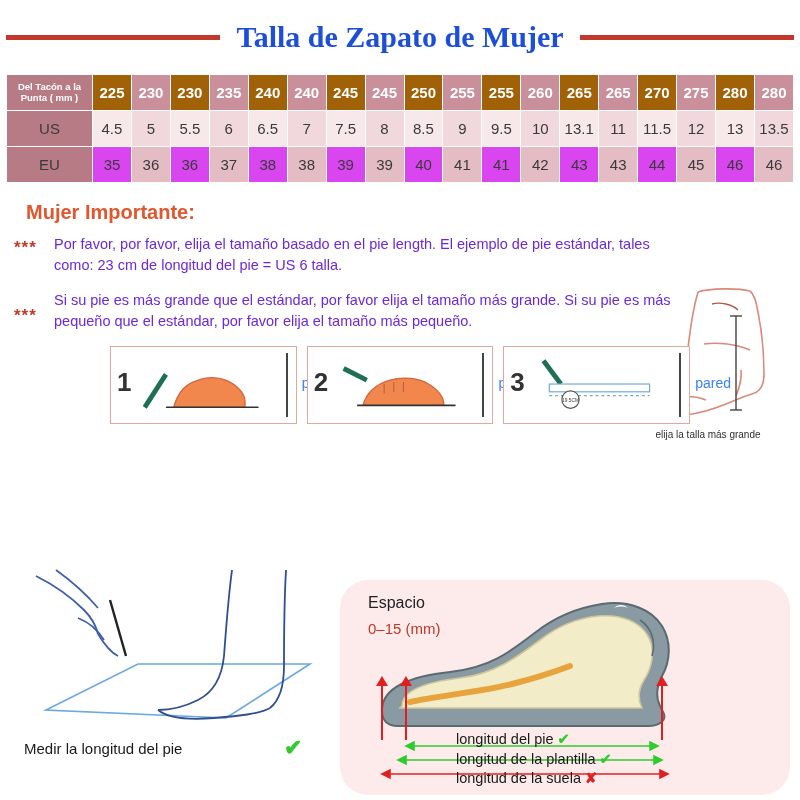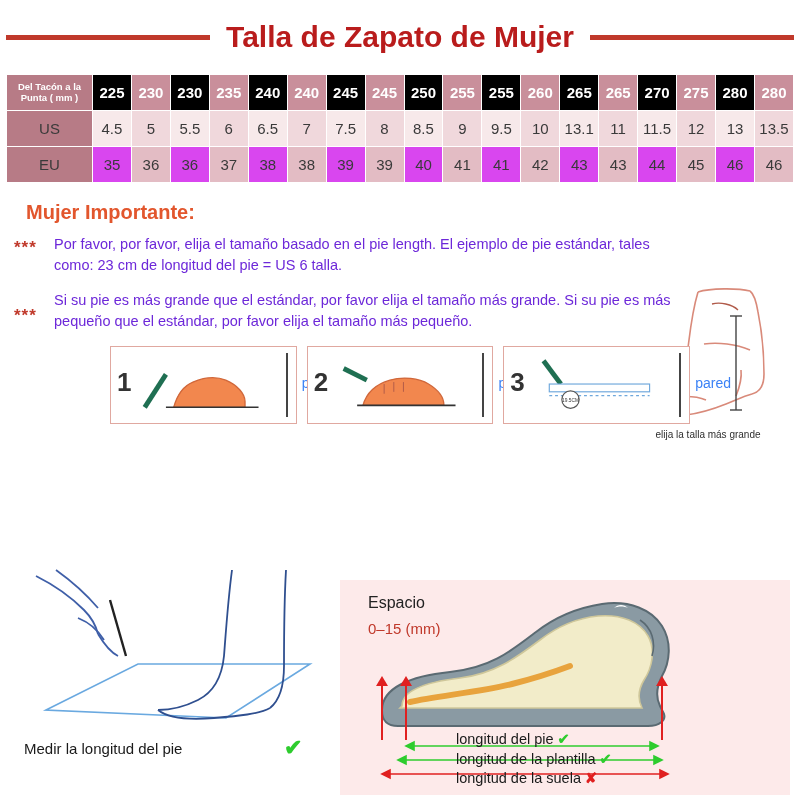--- a/index.html
+++ b/index.html
@@ -12,25 +12,26 @@
   }
   .page { position: relative; width: 800px; height: 800px; background: #fff; }
 
   
   .title-wrap {
     display: flex; align-items: center; justify-content: center;
     height: 74px; padding: 0 6px;
   }
   .title-rule { flex: 1 1 auto; height: 5px; background: #c0392b; }
   .title-text {
-    color: #b91c1c;
+    color: #1d4ed8;
     font-size: 30px;
     font-weight: bold;
     padding: 0 16px;
     white-space: nowrap;
+    font-family: Liberation Serif, serif;
   }
 
   
   .table-wrap { padding: 0 6px; }
   table.size-table {
     width: 100%;
     border-collapse: collapse;
     table-layout: fixed;
   }
   table.size-table td, table.size-table th {
@@ -50,21 +51,21 @@
     font-weight: normal;
   }
   .rowlabel.small {
     font-size: 9.5px;
     line-height: 1.15;
     font-weight: bold;
     color: #ffffff;
     padding: 1px 2px;
   }
   
-  tr.r-head td.cell { background: #000000; color: #ffffff; font-weight: bold; font-size: 15px; }
+  tr.r-head td.cell { background: #a16207; color: #ffffff; font-weight: bold; font-size: 15px; }
   tr.r-head td.cell.alt { background: #c98f9b; }
   tr.r-us td.cell { background: #f7e9ea; }
   tr.r-us td.cell.alt { background: #f0d8dc; }
   tr.r-eu td.cell { background: #d946ef; }
   tr.r-eu td.cell.alt { background: #e3bcc4; }
   tr.r-us .rowlabel, tr.r-eu .rowlabel { background: #b77b86; }
 
   
   .notice-title {
     color: #e2562d;
@@ -134,20 +135,21 @@
   .tick-green {
     position: absolute; left: 284px; top: 735px;
     font-size: 22px; color: #2ecc2e; font-weight: bold;
   }
 
   
   .shoe-box {
     position: absolute; left: 340px; top: 580px;
     width: 450px; height: 215px;
     background: #fdeaea;
+    border-radius: 28px;
   }
   .espacio-label { position: absolute; left: 28px; top: 14px; font-size: 16px; color: #222; }
   .espacio-val { position: absolute; left: 28px; top: 40px; font-size: 15px; color: #c0392b; }
   .legend { position: absolute; left: 116px; top: 150px; font-size: 14.5px; color: #1a1a1a; line-height: 1.35; }
   .legend div { white-space: nowrap; }
   .mark-ok { color: #2ecc2e; font-weight: bold; }
   .mark-no { color: #e02020; font-weight: bold; }
 </style>
 </head>
 <body>

